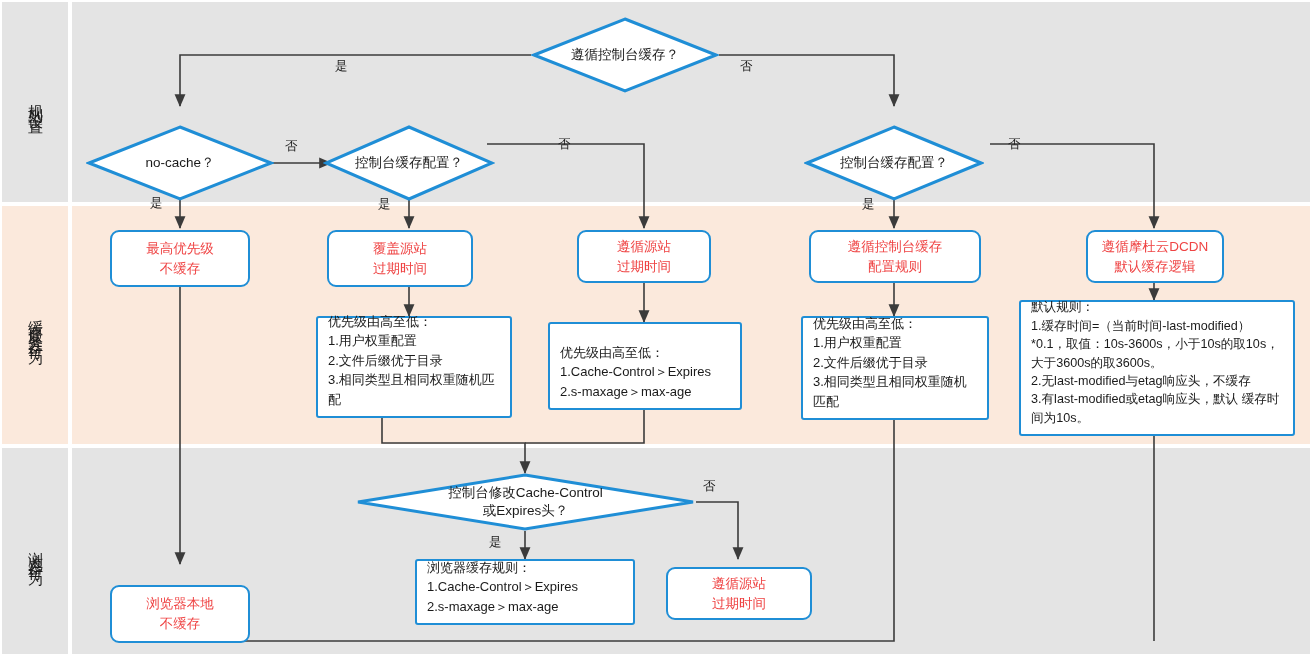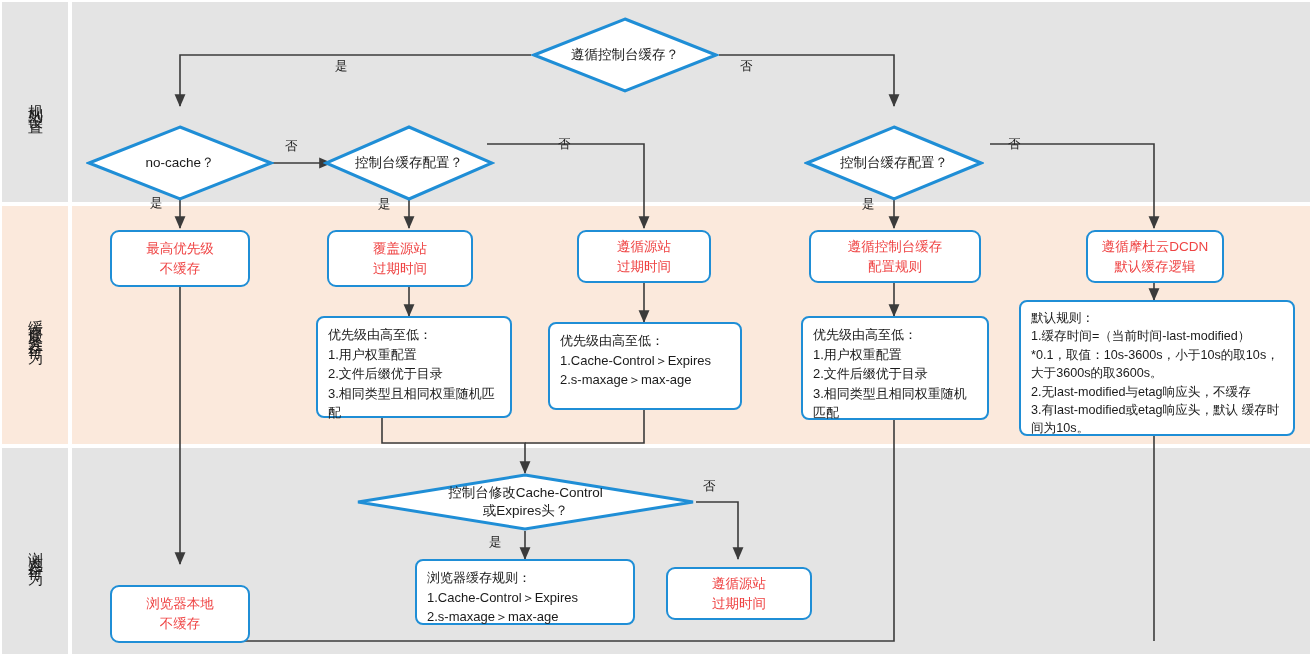--- a/index.html
+++ b/index.html
@@ -64,23 +64,23 @@
     justify-content: center;
     text-align: center;
     font-size: 13.5px;
     line-height: 1.45;
     color: #ef4444;
     white-space: pre-line;
   }
   .note {
     background: #ffffff;
     border: 2px solid #1f8ed6;
-    border-radius: 8px;
-    display: flex;
-    align-items: flex-start;
+    border-radius: 3px;
+    display: flex;
+    align-items: flex-end;
     justify-content: flex-start;
     text-align: left;
     font-size: 13px;
     line-height: 1.5;
     color: #1a1a1a;
     white-space: pre-line;
     padding: 7px 9px 7px 10px;
   }
   .note.tight { font-size: 12.6px; line-height: 1.46; }
 

